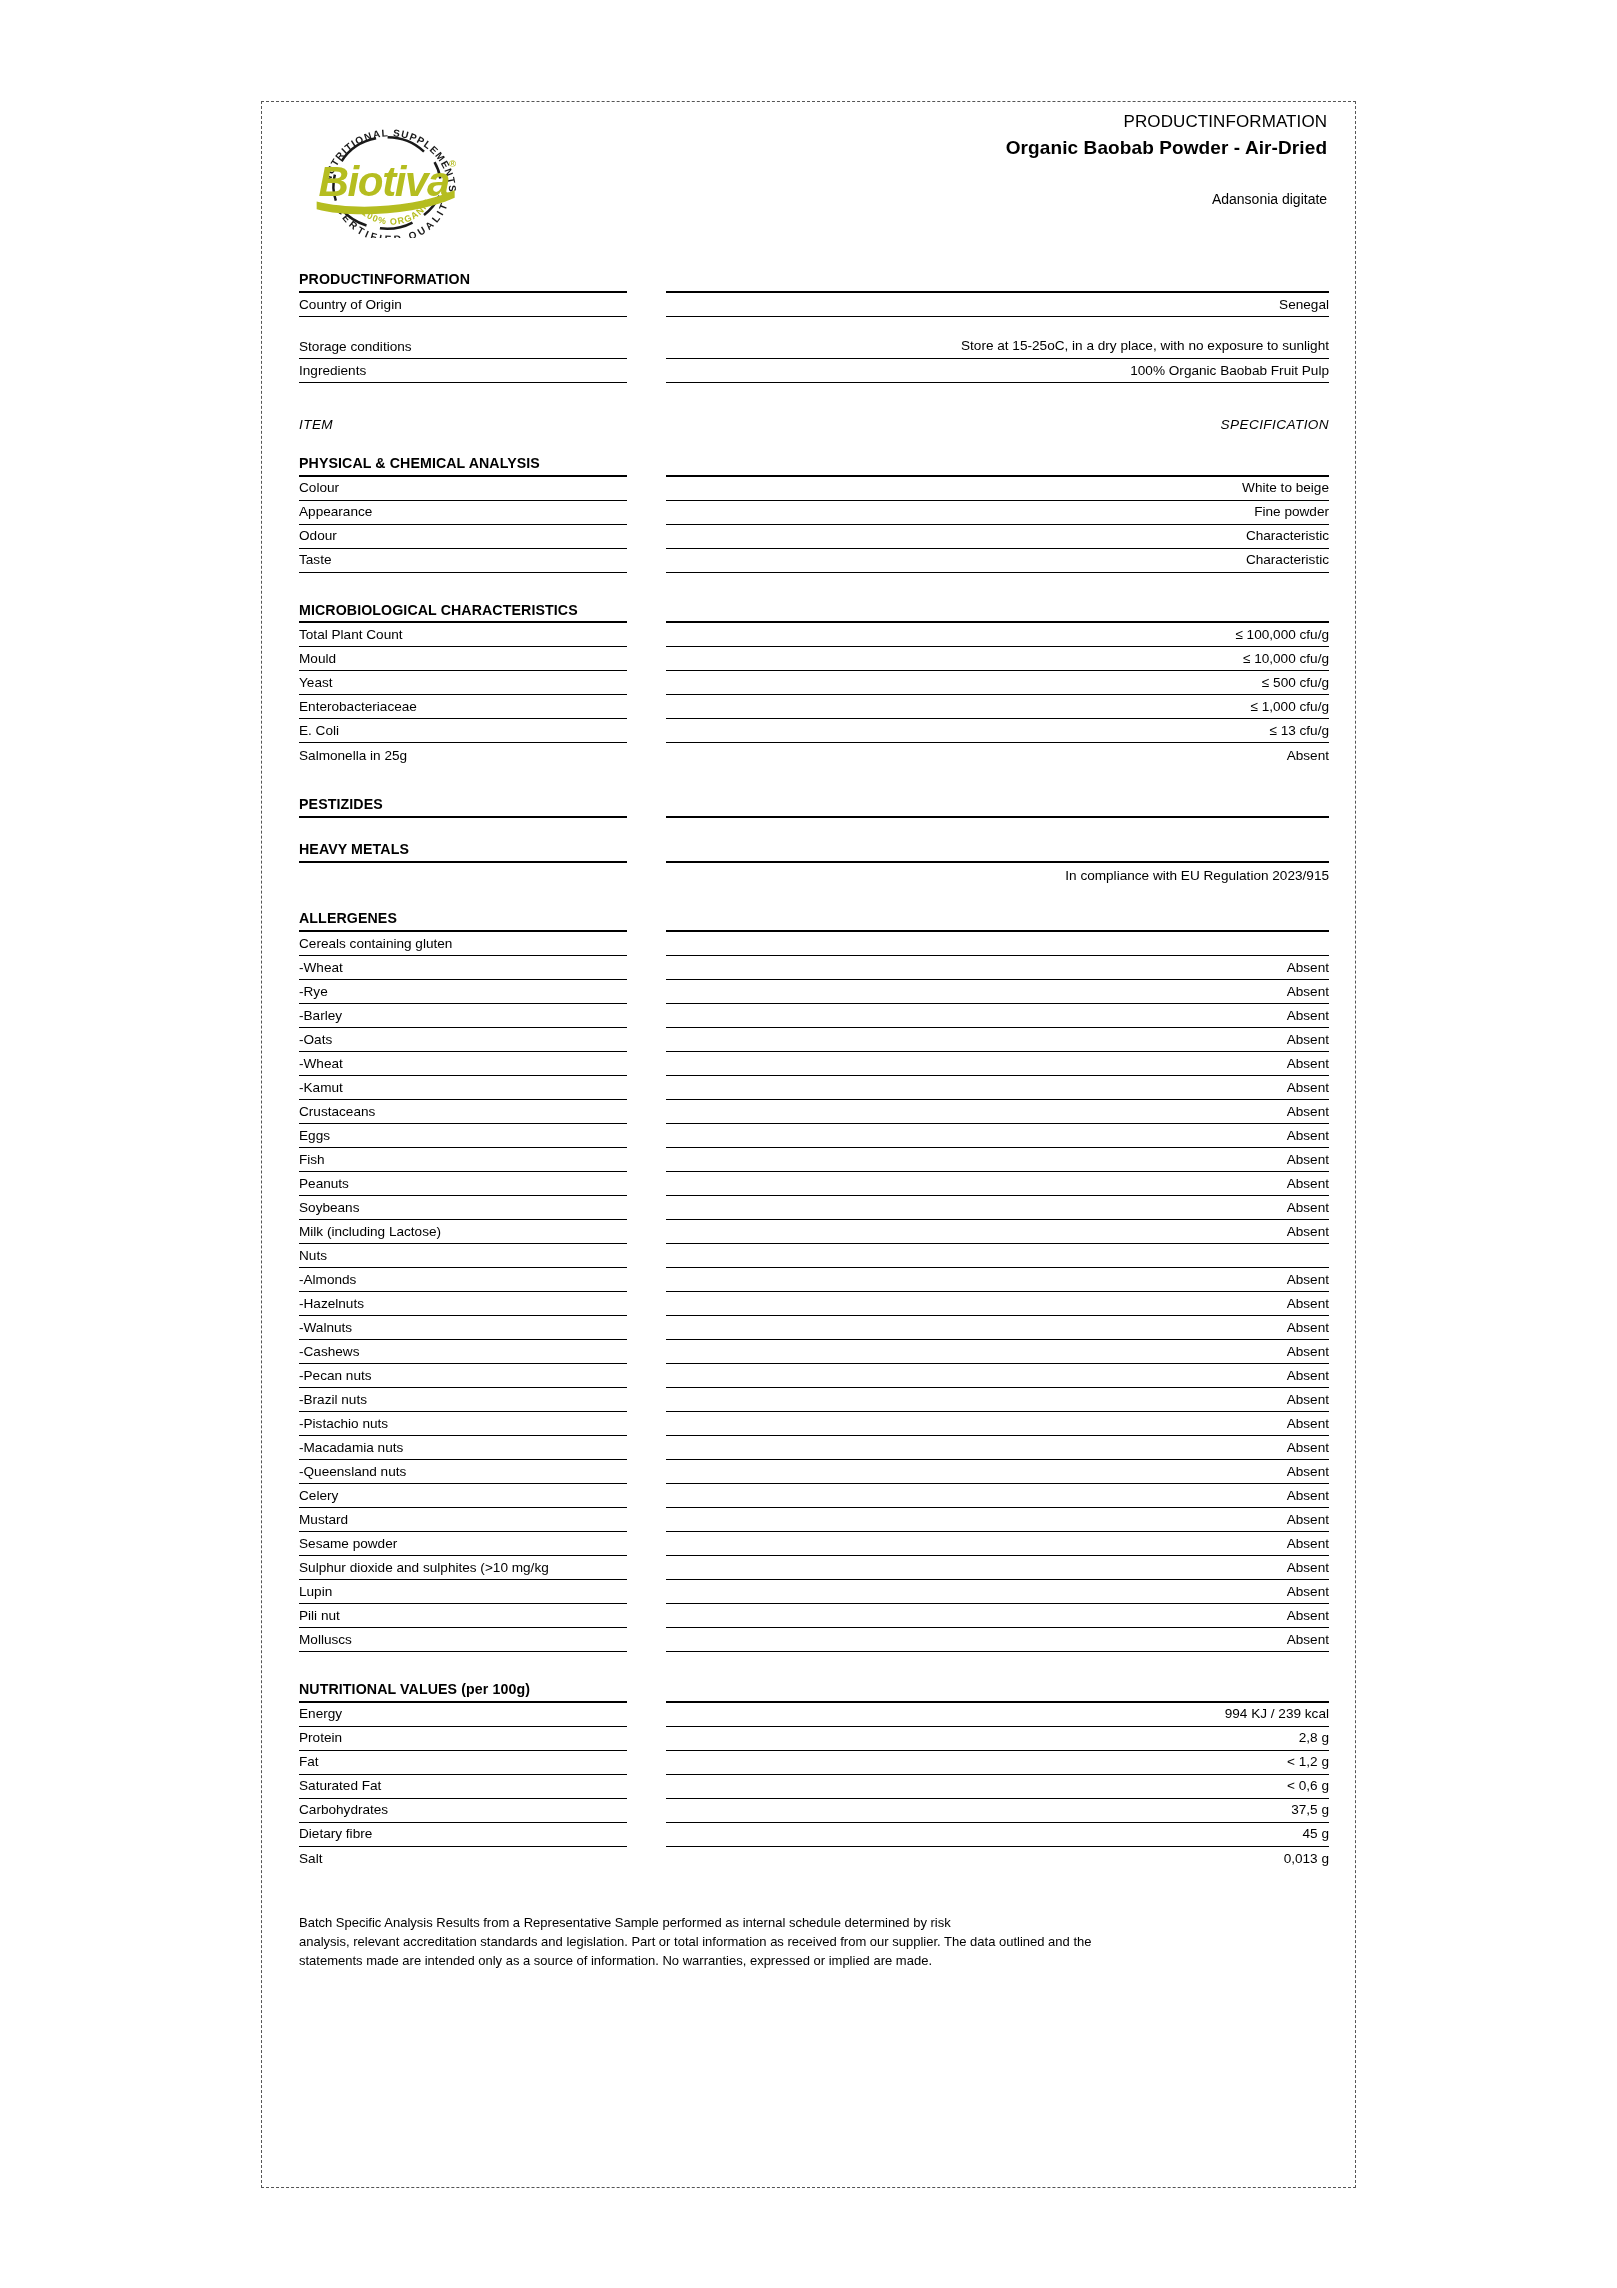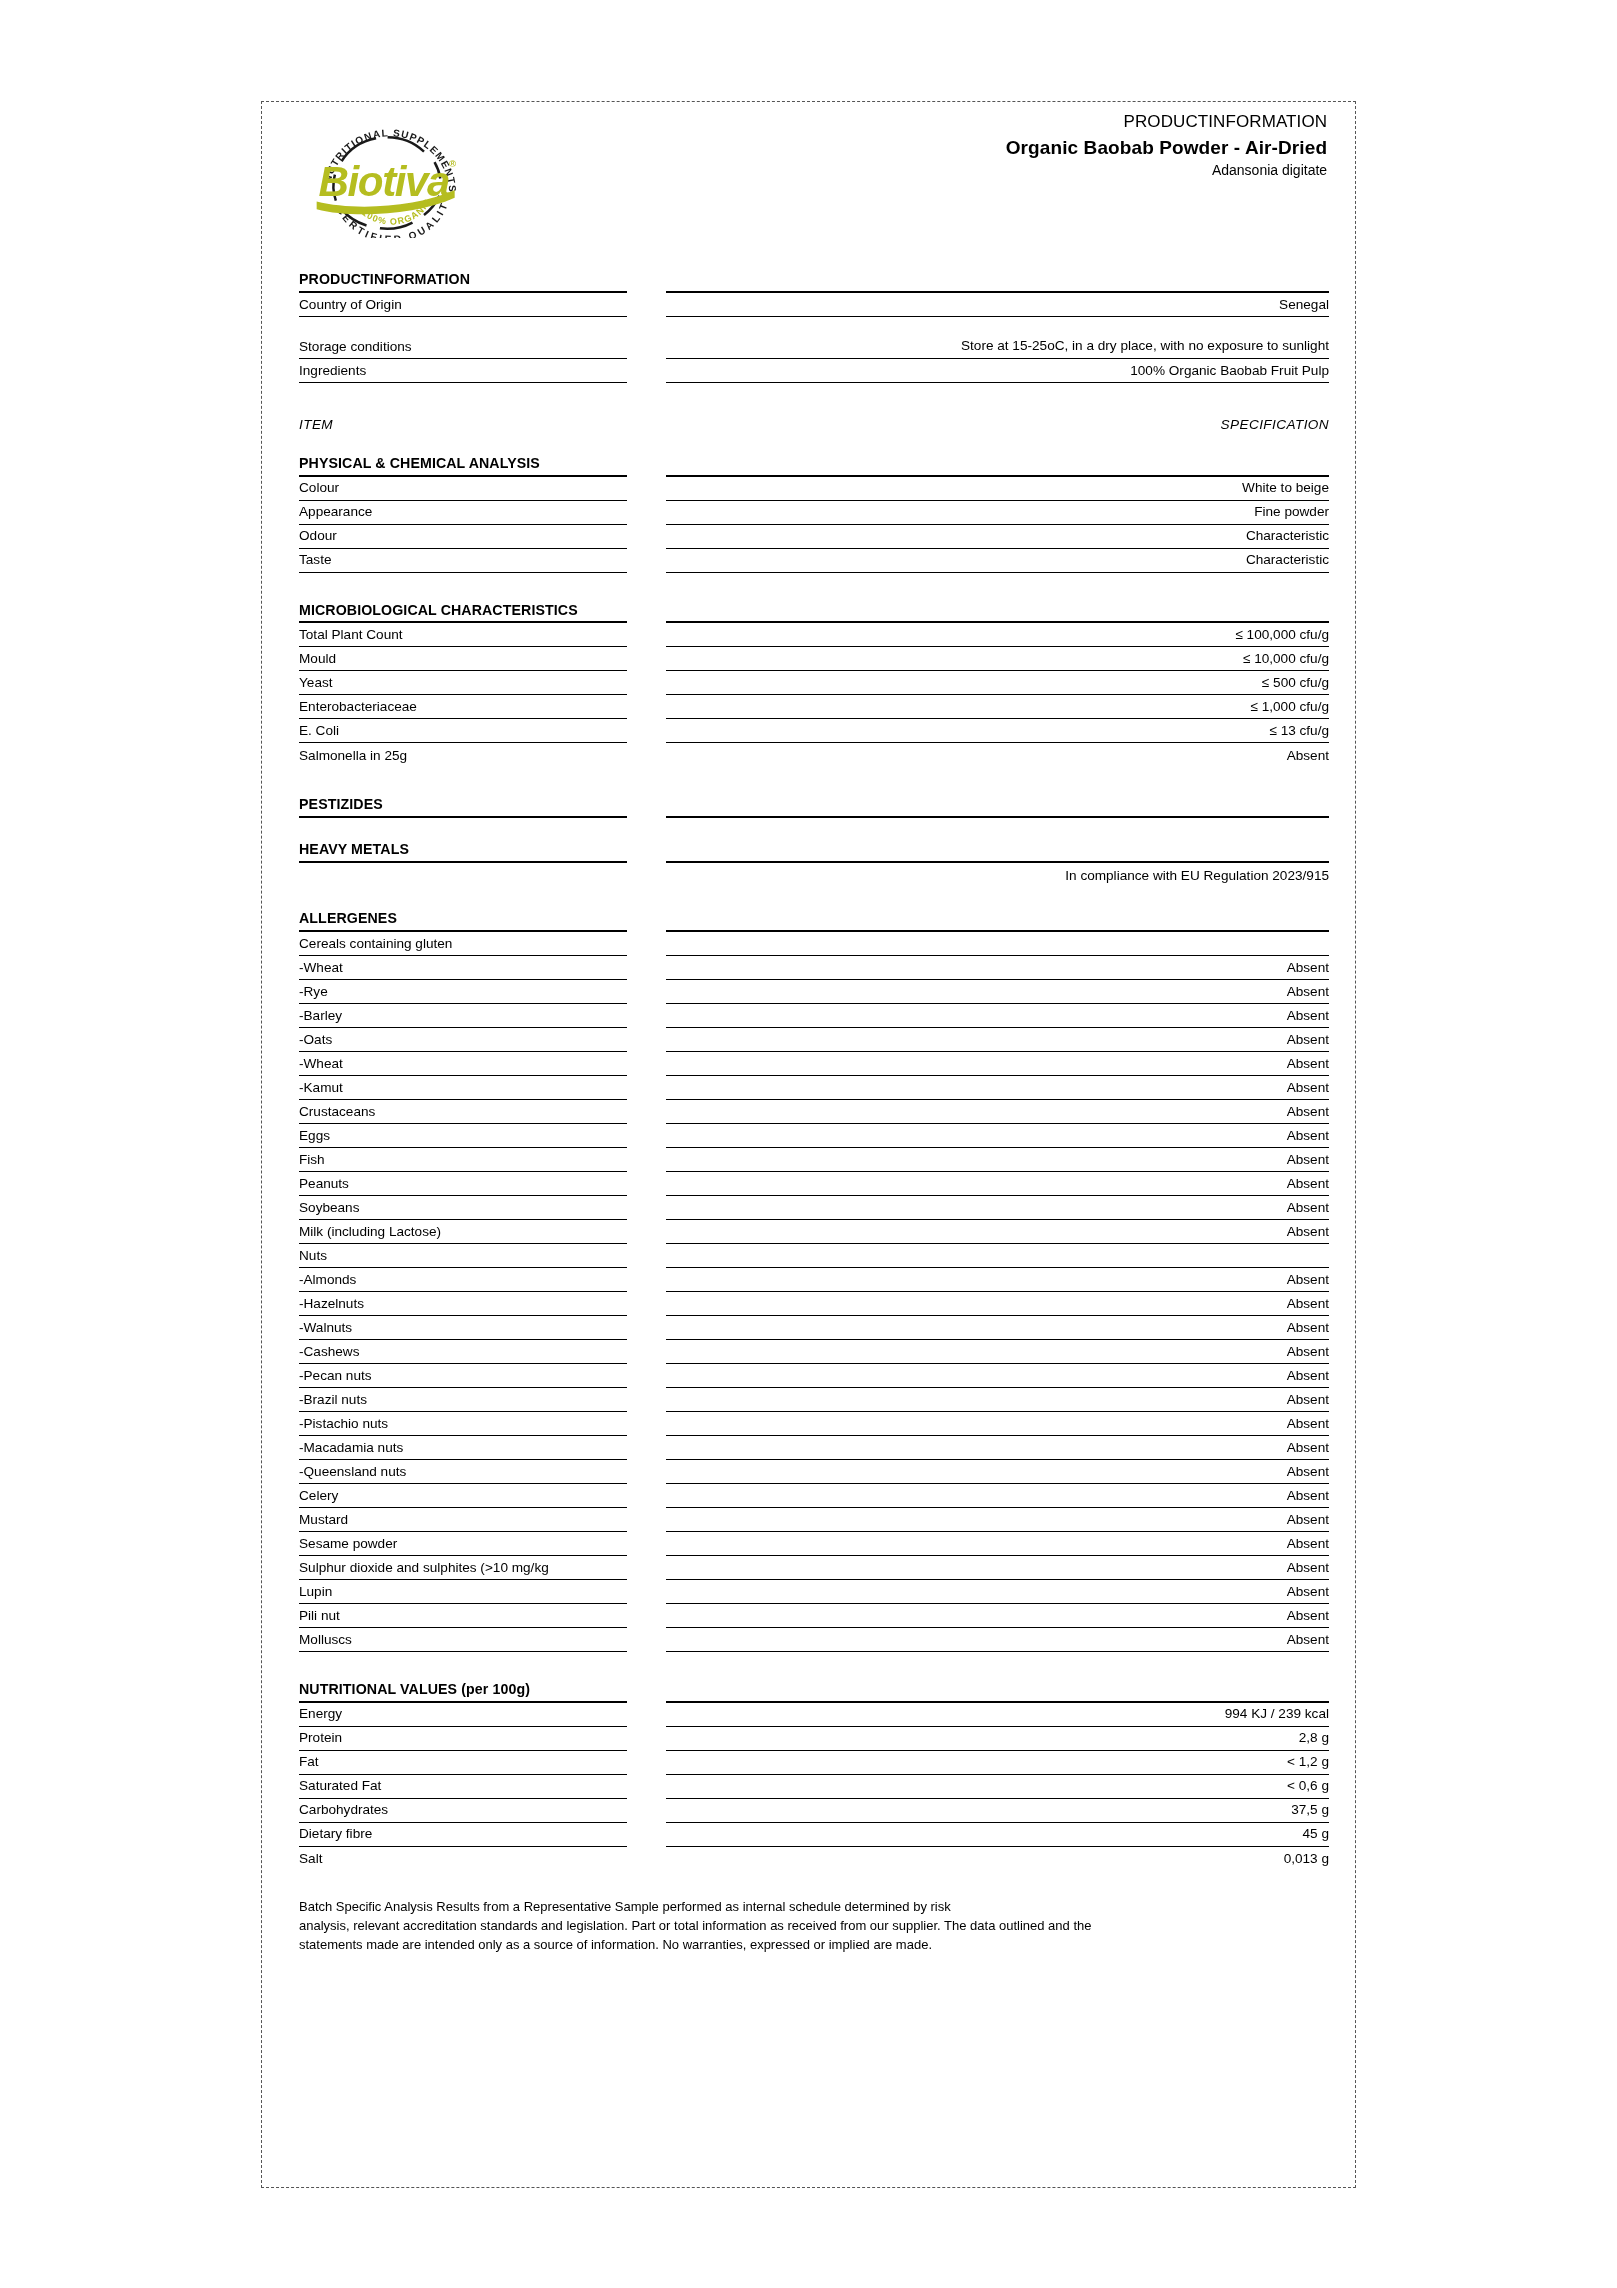--- a/index.html
+++ b/index.html
@@ -58,20 +58,21 @@
     line-height: 24px;
   }
   .prodtitle {
     font-size: 19px;
     font-weight: bold;
     line-height: 27px;
     letter-spacing: 0.1px;
   }
   .latin {
     font-size: 14px;
+    margin-top: 29px;
     line-height: 19px;
   }
 
   
   .section { margin-top: 0; }
 
   .sec-head {
     font-size: 14.2px;
     font-weight: bold;
     letter-spacing: 0.1px;
@@ -133,21 +134,21 @@
   }
   .spacer-20 { height: 19px; }
   .spacer-24 { height: 23px; }
   .spacer-30 { height: 29px; }
   .spacer-36 { height: 35px; }
 
   .row.tall .cell-left,
   .row.tall .cell-right { min-height: 42px; }
 
   .footer {
-    margin-top: 26px;
+    margin-top: 42px;
     font-size: 13px;
     line-height: 19px;
   }
   .footer div { white-space: pre; }
 </style>
 </head>
 <body>
 
 <div id="page">
   <div id="inner">

